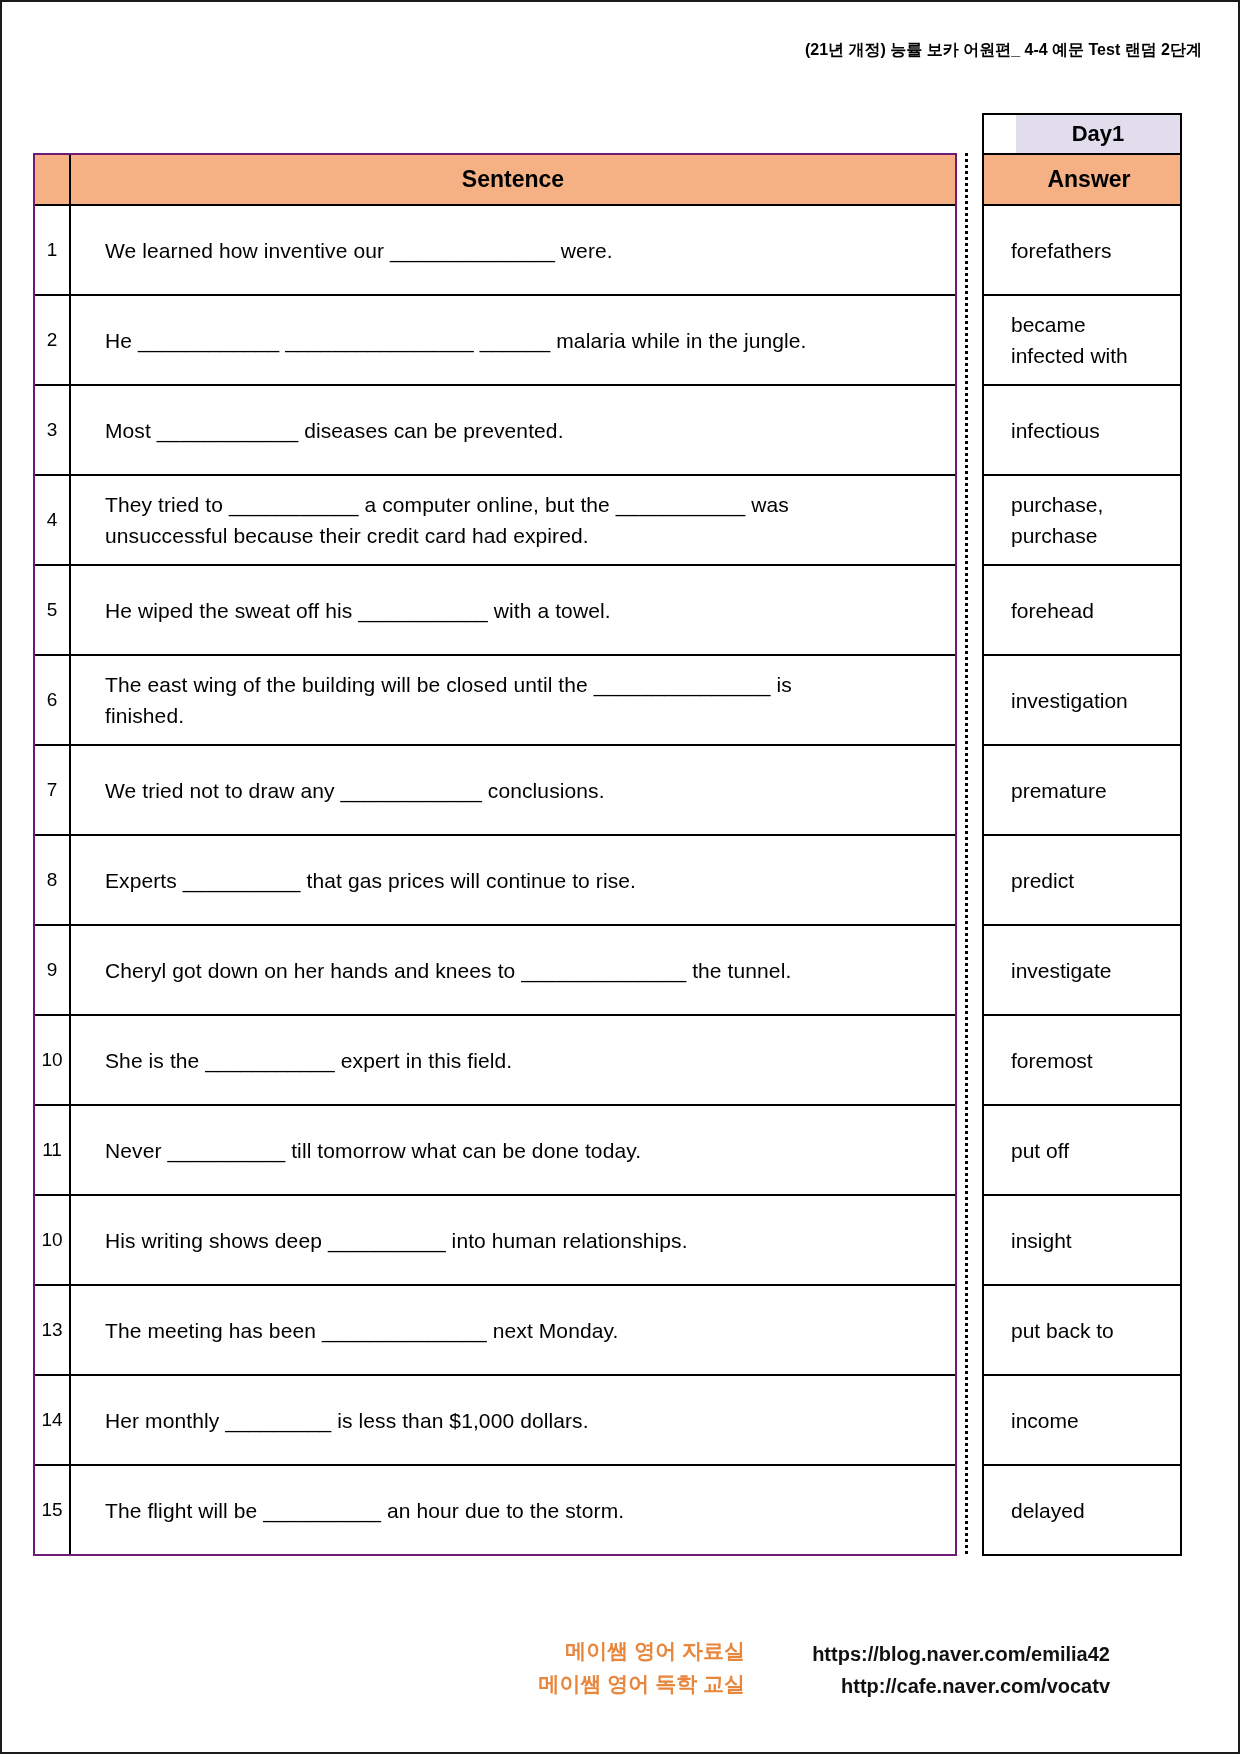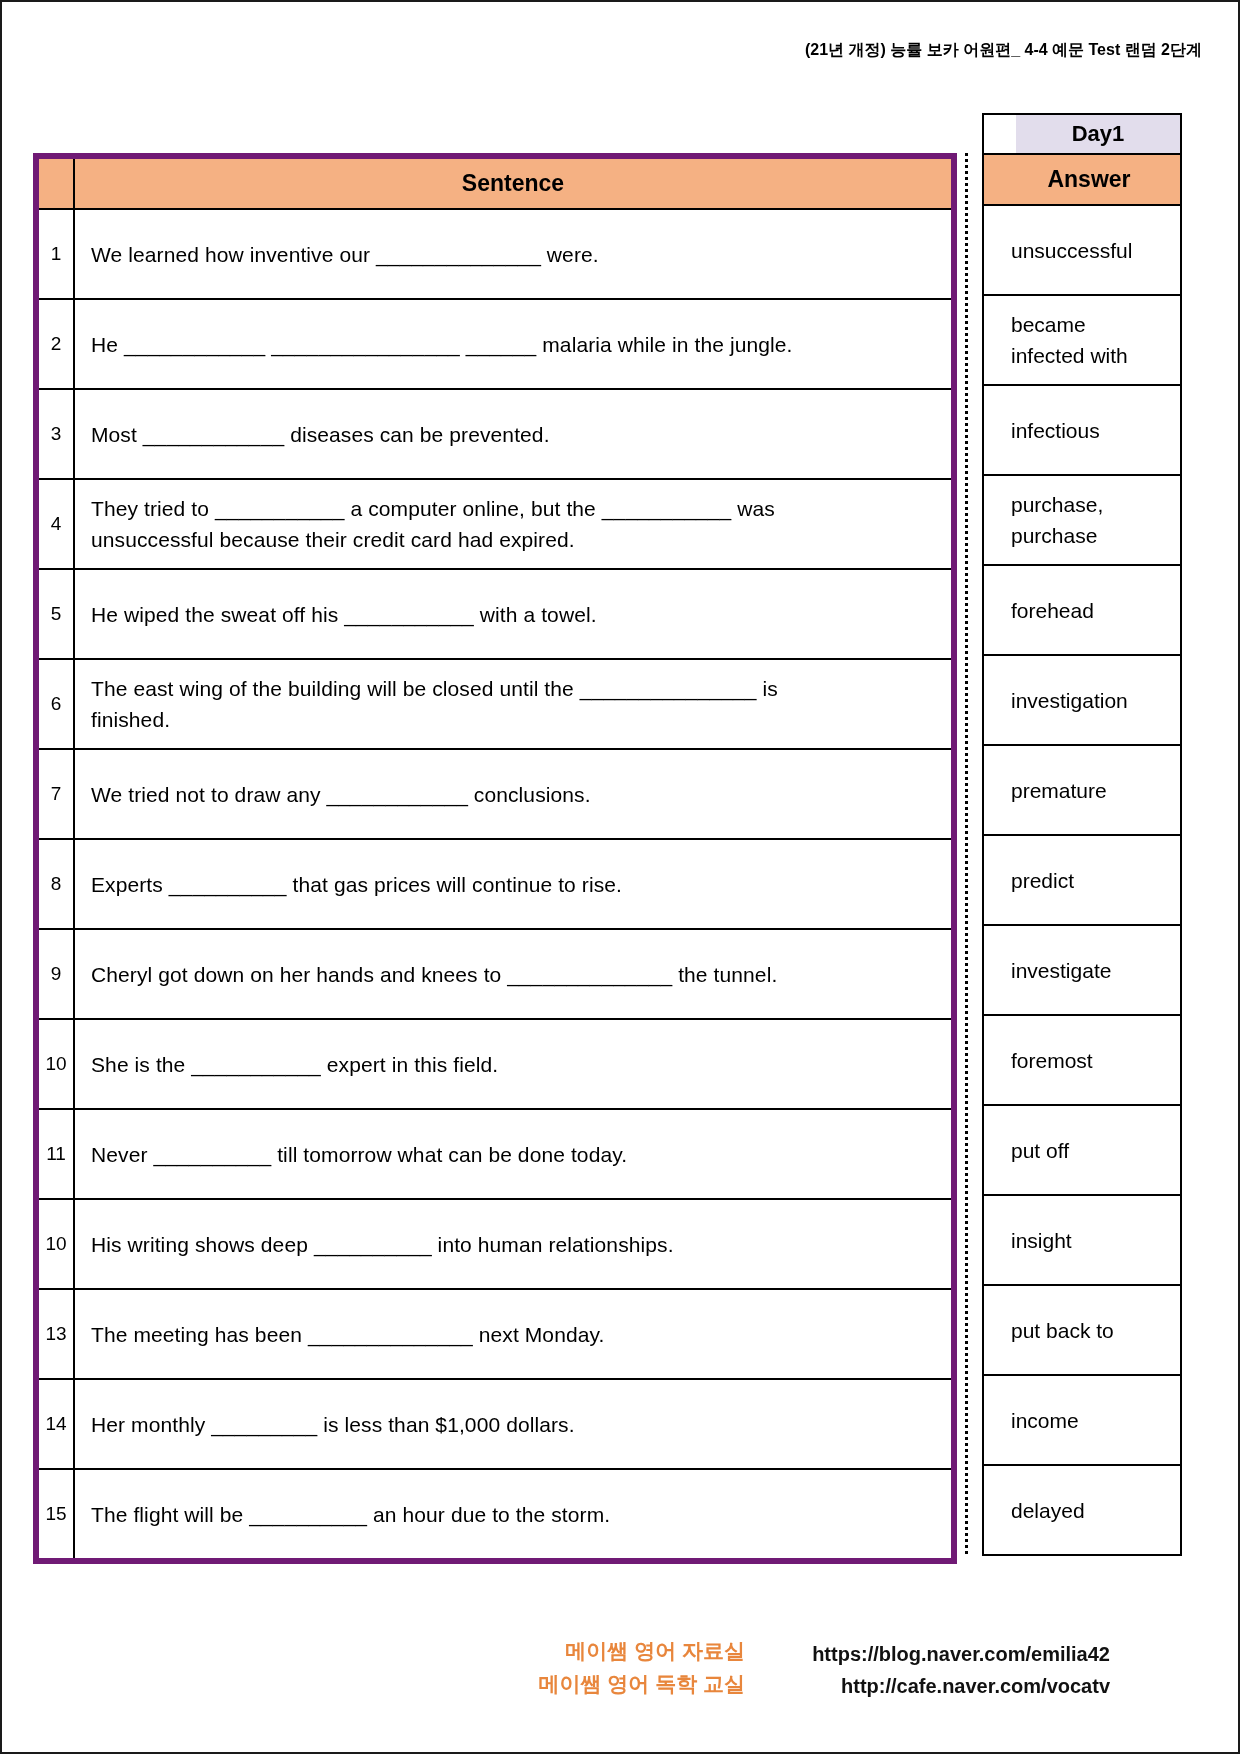--- a/index.html
+++ b/index.html
@@ -20,21 +20,21 @@
     position:absolute;
     top:40px;right:38px;
     font-size:16px;
     font-weight:600;
     letter-spacing:0px;
     white-space:nowrap;
   }
   
   .sent-table{
     position:absolute;left:33px;top:153px;width:924px;
-    border:6px solid #701a75;
+    border:2px solid #701a75;
     box-sizing:border-box;
     background:#fff;
   }
   .sent-header{
     display:grid;grid-template-columns:36px 1fr;
     height:49px;
   }
   .sent-header .corner{
     border-right:2px solid #000;
     background:var(--orange);
@@ -49,21 +49,21 @@
     height:88px;
     border-top:2px solid #000;
   }
   .s-row .num{
     border-right:2px solid #000;
     display:flex;align-items:center;justify-content:center;
     font-size:19px;
   }
   .s-row .sent{
     display:flex;align-items:center;
-    padding-left:16px;padding-right:18px;
+    padding-left:34px;padding-right:18px;
     font-size:21px;
     line-height:31px;
     white-space:pre-line;
     letter-spacing:0.1px;
   }
   
   .divider{
     position:absolute;left:965px;top:153px;height:1401px;width:0;
     border-left:3px dotted #000;
   }
@@ -190,21 +190,21 @@
     <div class="sent">The flight will be __________ an hour due to the storm.</div>
   </div>
 </div>
 
 <div class="divider"></div>
 
 <div class="ans-table">
   <div class="day-header">Day1</div>
   <div class="ans-header">Answer</div>
 
-  <div class="a-row">unsuccessful</div>
+  <div class="a-row">forefathers</div>
   <div class="a-row">became
 infected with</div>
   <div class="a-row">infectious</div>
   <div class="a-row">purchase,
 purchase</div>
   <div class="a-row">forehead</div>
   <div class="a-row">investigation</div>
   <div class="a-row">premature</div>
   <div class="a-row">predict</div>
   <div class="a-row">investigate</div>

